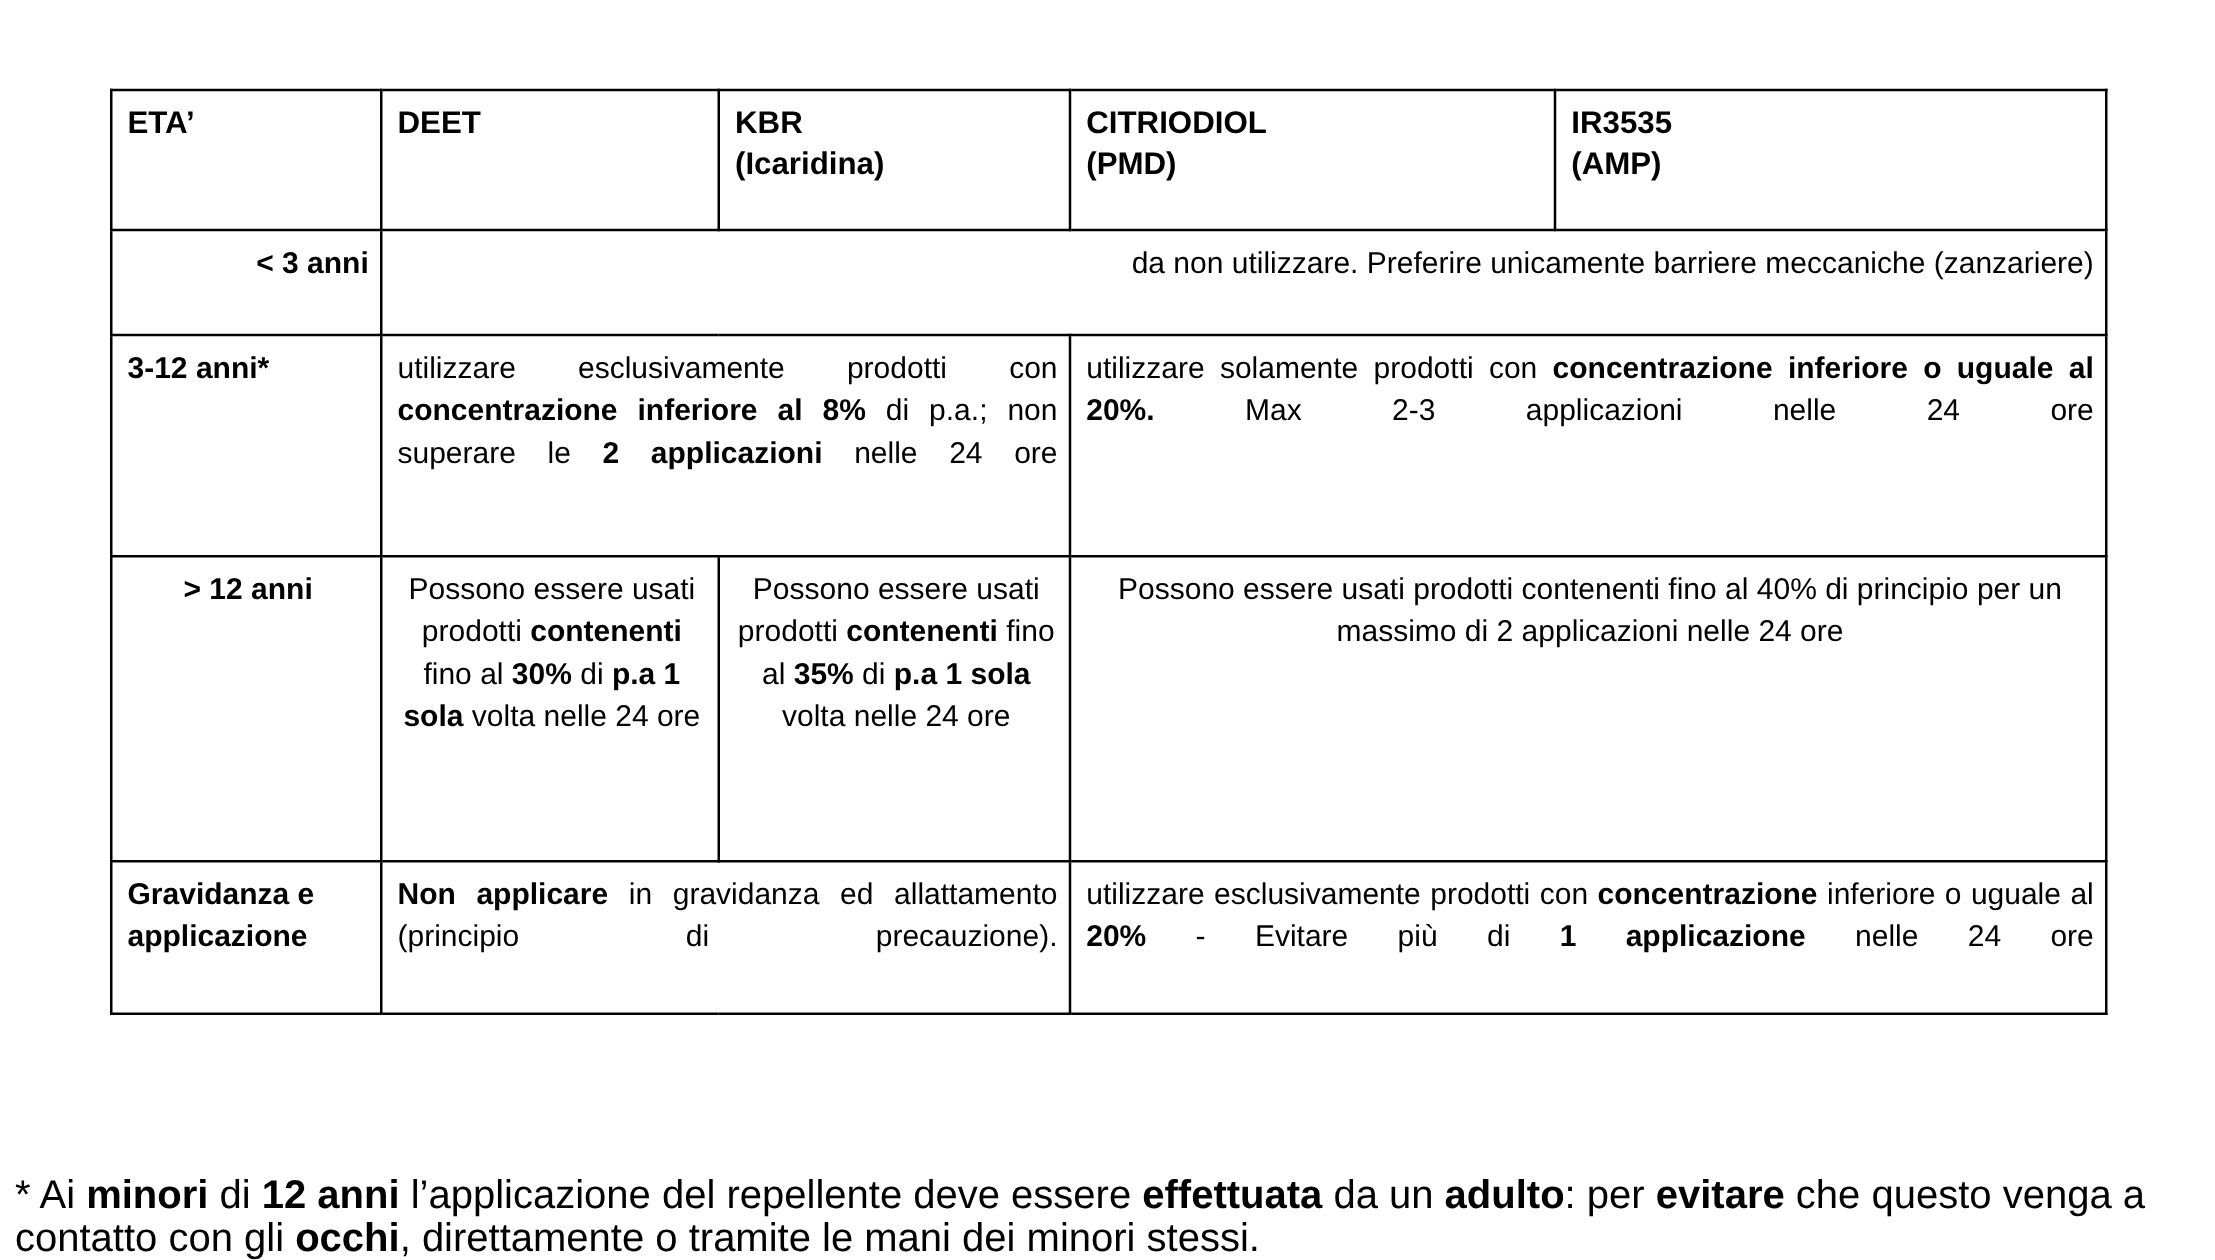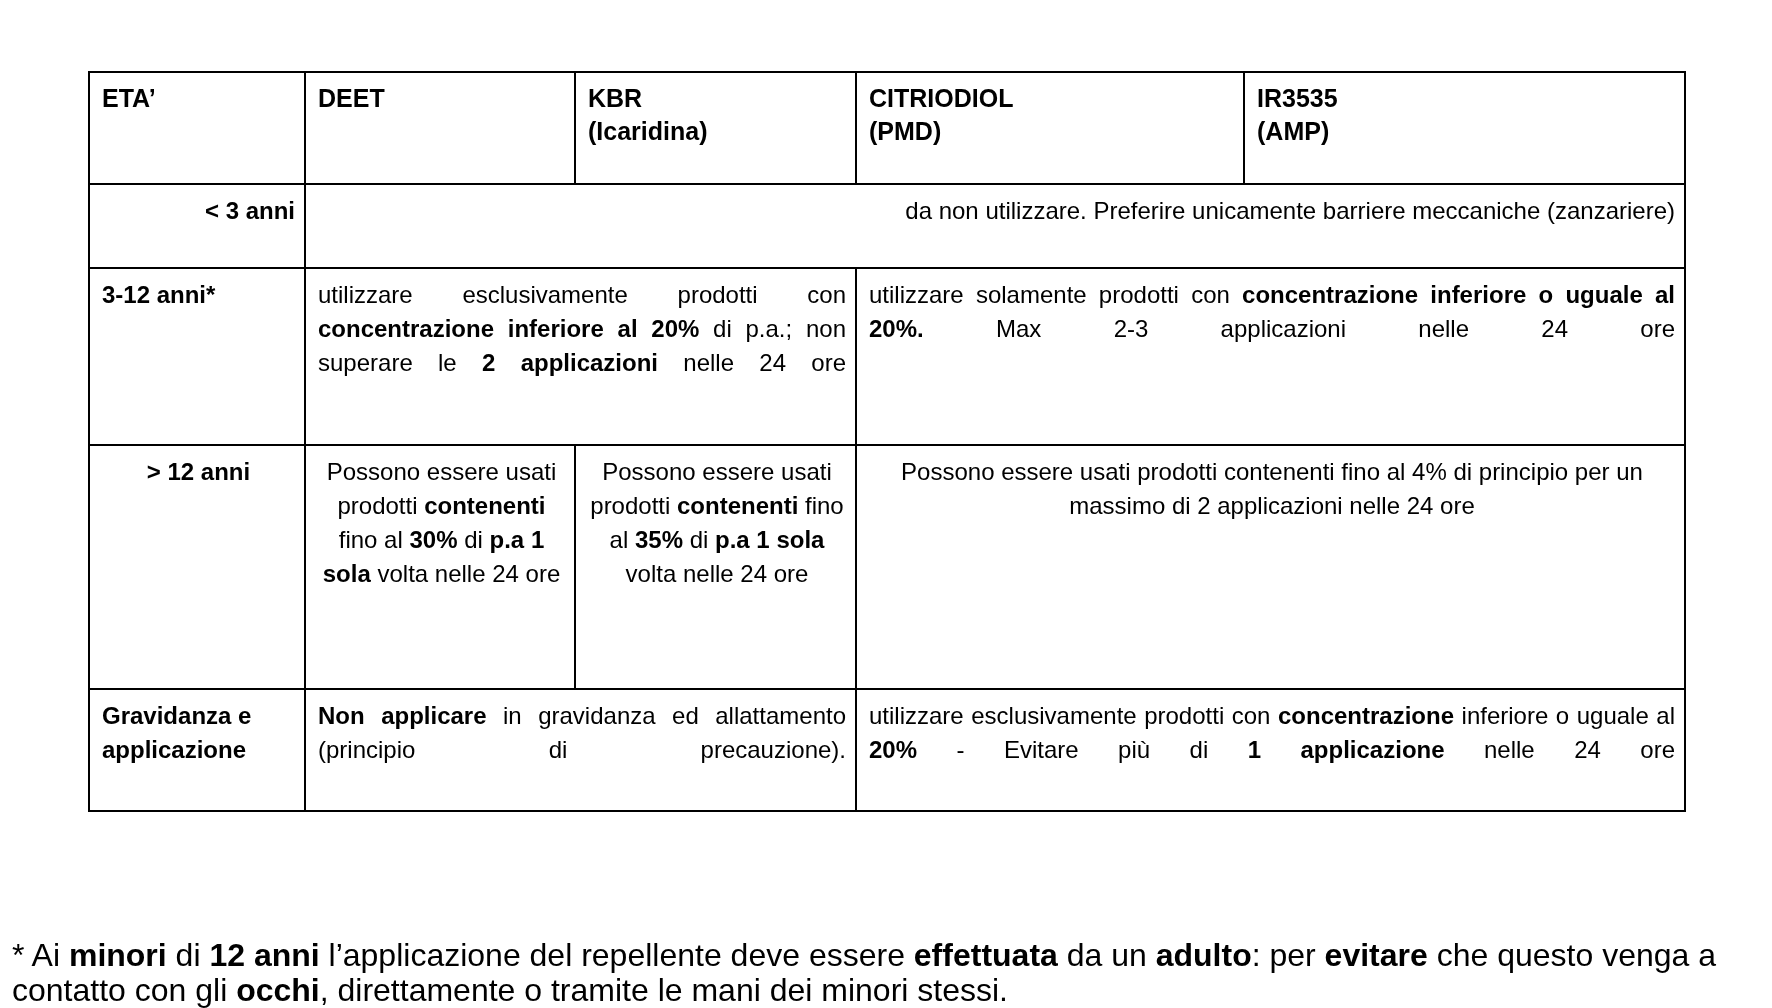--- a/index.html
+++ b/index.html
@@ -129,36 +129,36 @@
         </tr>
 
         <tr class="r-u3">
           <td class="rowlabel">&lt; 3 anni</td>
           <td colspan="4">da non utilizzare. Preferire unicamente barriere meccaniche (zanzariere)</td>
         </tr>
 
         <tr class="r-312">
           <td class="rowlabel">3-12 anni*</td>
           <td colspan="2" class="just-nolast">
-            <span>utilizzare esclusivamente prodotti con </span><b>concentrazione inferiore al 20%</b><span> di p.a.; non superare le </span><b>2 applicazioni</b><span> nelle 24 ore</span>
+            <span>utilizzare esclusivamente prodotti con </span><b>concentrazione inferiore al 8%</b><span> di p.a.; non superare le </span><b>2 applicazioni</b><span> nelle 24 ore</span>
           </td>
           <td colspan="2" class="just-nolast">
             <span>utilizzare solamente prodotti con </span><b>concentrazione inferiore o uguale al 20%.</b><span> Max  2-3  applicazioni  nelle 24 ore</span>
           </td>
         </tr>
 
         <tr class="r-o12">
           <td class="rowlabel">&gt; 12 anni</td>
           <td class="just-nolast">
             <span>Possono essere usati prodotti </span><b>contenenti</b><span> fino al </span><b>30%</b><span> di </span><b>p.a 1 sola</b><span> volta nelle 24 ore</span>
           </td>
           <td class="just-nolast">
             <span>Possono essere usati prodotti </span><b>contenenti</b><span> fino al </span><b>35%</b><span> di </span><b>p.a 1 sola</b><span> volta nelle 24 ore</span>
           </td>
-          <td colspan="2" class="just-nolast">Possono essere usati prodotti contenenti fino al 4% di principio per un massimo di 2 applicazioni  nelle 24 ore</td>
+          <td colspan="2" class="just-nolast">Possono essere usati prodotti contenenti fino al 40% di principio per un massimo di 2 applicazioni  nelle 24 ore</td>
         </tr>
 
         <tr class="r-grav">
           <td class="rowlabel">
             <div>Gravidanza e</div>
             <div>applicazione</div>
           </td>
           <td colspan="2" class="just-nolast">
             <b>Non applicare</b><span> in gravidanza ed allattamento (principio di precauzione).</span>
           </td>

